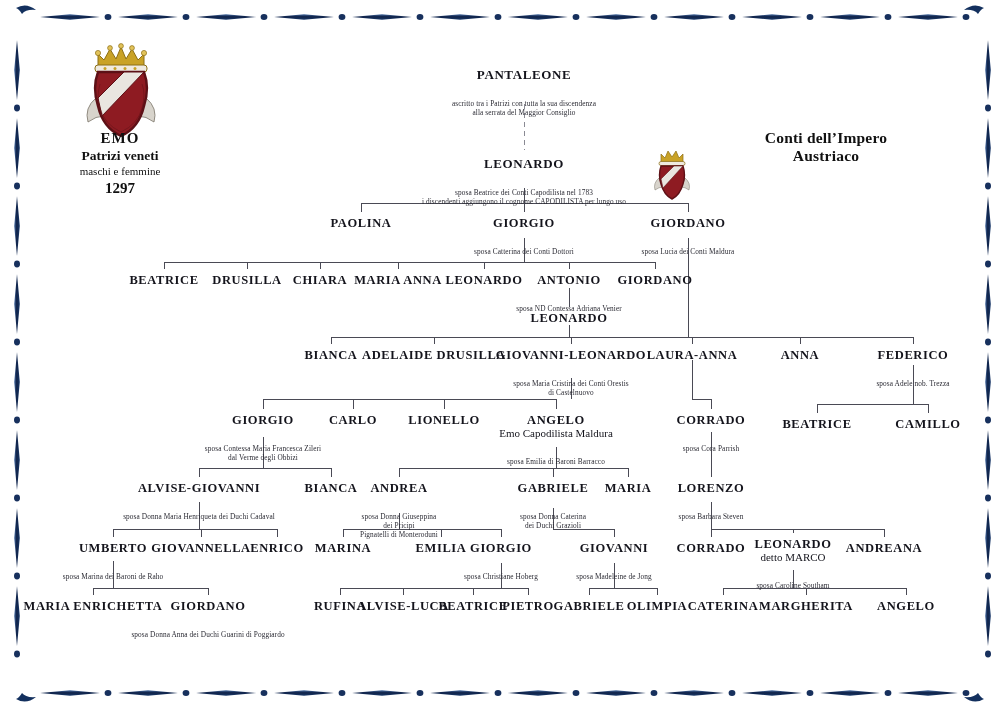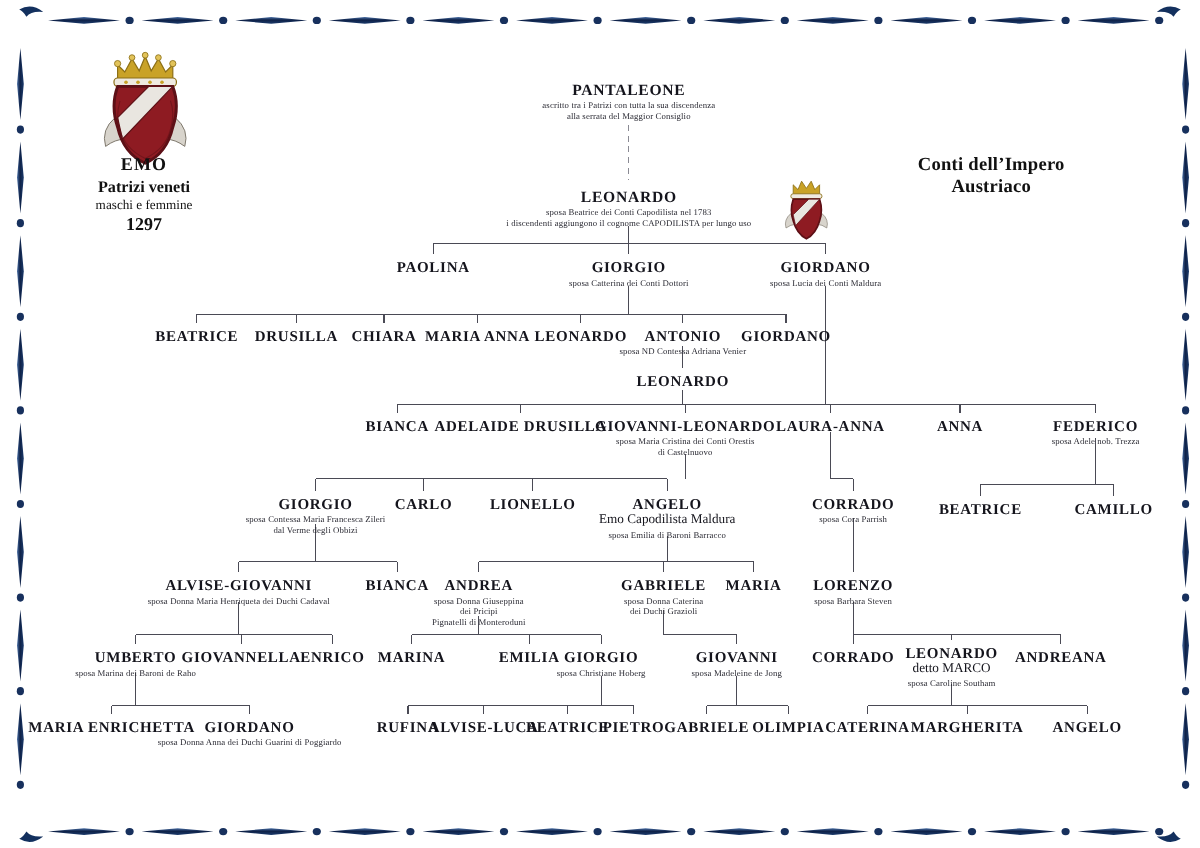--- a/index.html
+++ b/index.html
@@ -40,21 +40,21 @@
     display:block;
   }
   .node.big .nm{font-size:13px;}
   .node .sp{
     display:block;
     font-size:7.3px;
     font-weight:normal;
     letter-spacing:0.1px;
     color:#2a2a33;
     line-height:1.25;
-    margin-top:1px;
+    margin-top:17px;
   }
   .node .alt{
     display:block;
     font-size:11px;
     font-weight:normal;
     color:#14141c;
     line-height:1.2;
   }
 
   

